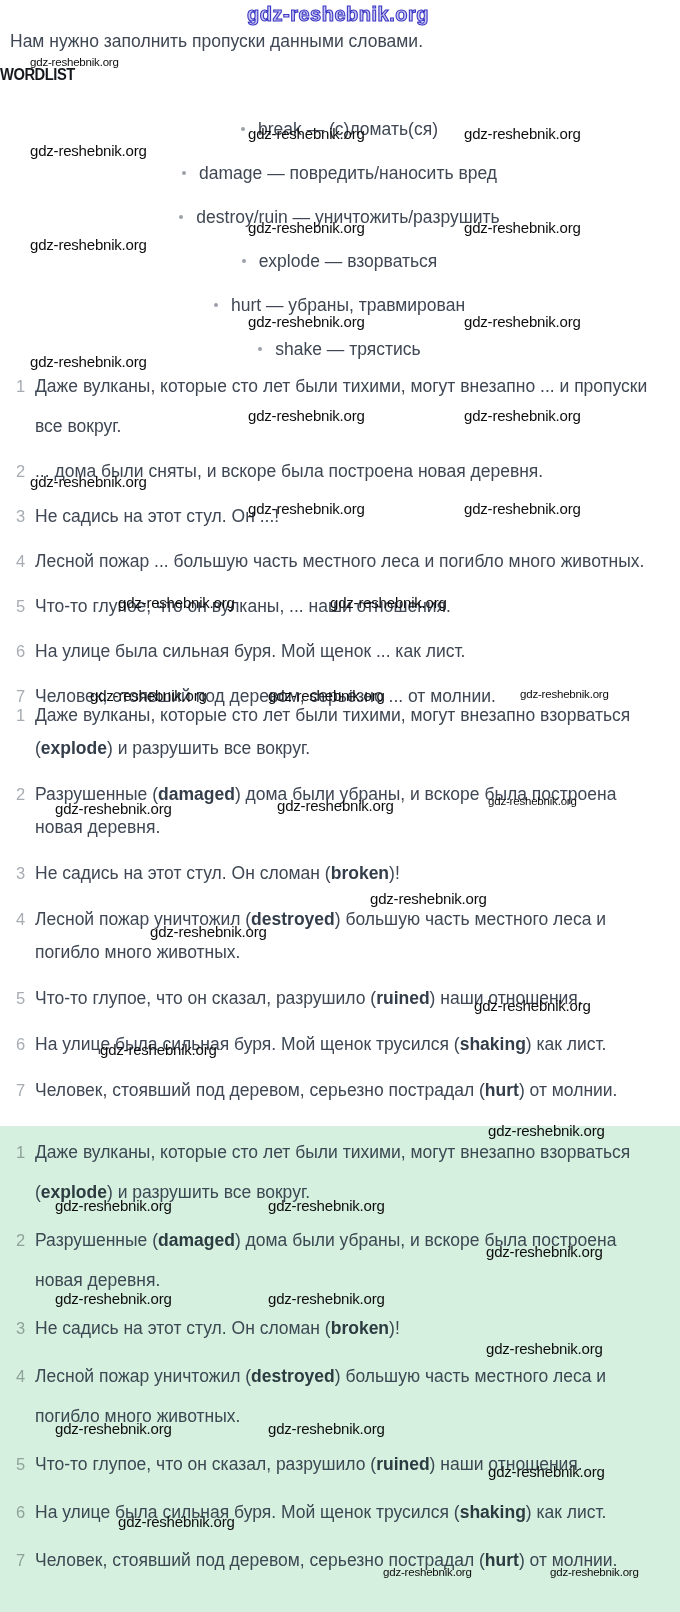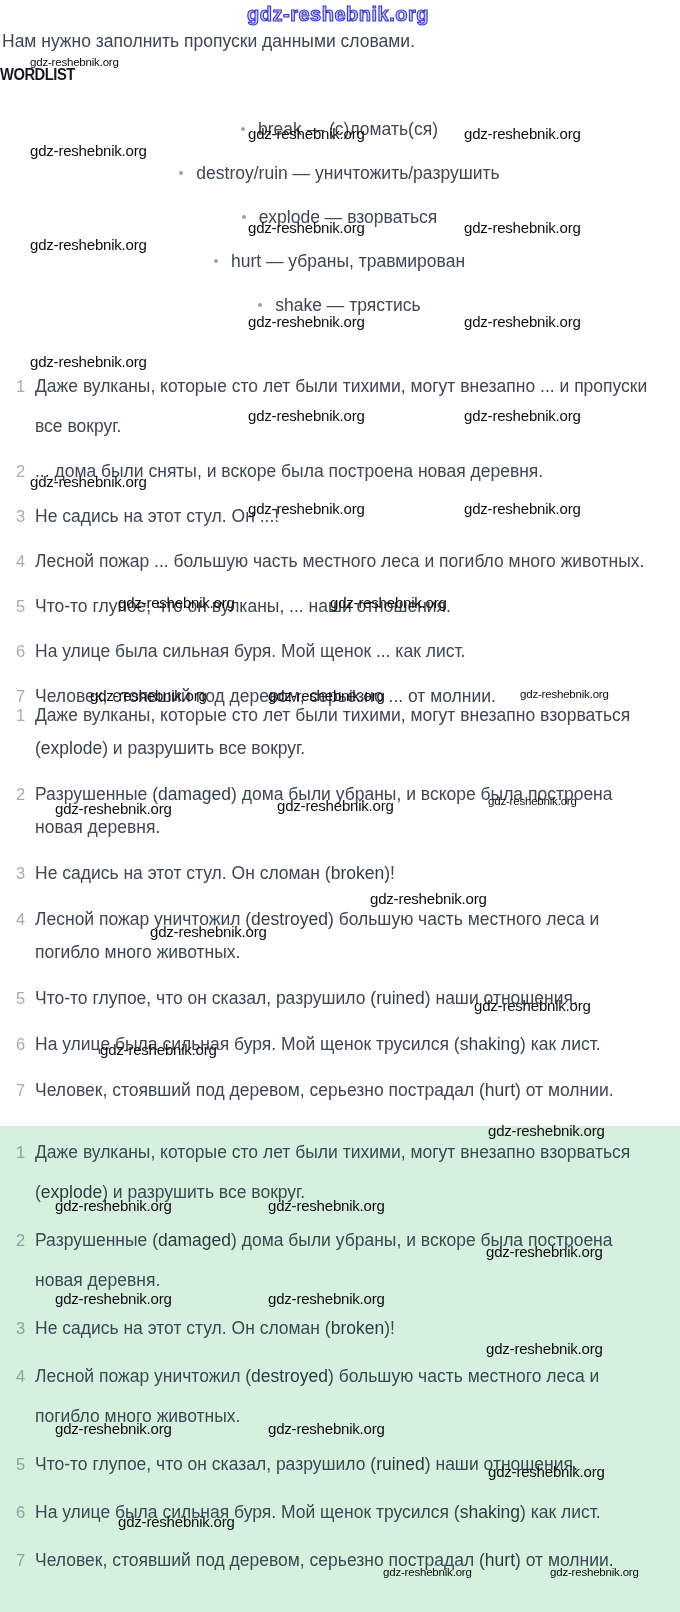--- a/index.html
+++ b/index.html
@@ -14,38 +14,38 @@
   }
   html,body{margin:0;padding:0;background:#fff;}
   body{width:680px;height:1612px;overflow:hidden;position:relative;
        font-family:"Liberation Sans",sans-serif;}
   .page{position:relative;width:676px;height:1612px;}
 
   .logo{position:absolute;top:3px;left:0;right:0;text-align:center;
         font-size:20px;font-weight:bold;letter-spacing:.5px;
         color:#c9c7ee;-webkit-text-stroke:1.1px var(--logo-blue);}
 
-  .intro{position:absolute;top:31px;left:2px;margin:0;
+  .intro{position:absolute;top:31px;left:10px;margin:0;
          font-size:17.5px;color:var(--text);}
 
   .wordlist-title{position:absolute;top:66px;left:0;margin:0;
          font-size:16px;font-weight:bold;color:#15181d;
          letter-spacing:-.5px;transform:scaleX(.92);transform-origin:left;}
 
   ul.wordlist{position:absolute;top:107px;left:0;margin:0;padding:0;list-style:none;width:660px;}
   ul.wordlist li{display:flex;align-items:center;height:44px;justify-content:center;}
   .bullet{flex:0 0 4px;width:4px;height:4px;border-radius:50%;
           background:var(--bullet-grey);margin:0 13px 0 19px;}
   .wl-label{font-size:17.5px;color:var(--text);}
 
   ol.qa{margin:0;padding:0;list-style:none;position:absolute;left:16px;width:650px;}
   ol.qa li{display:flex;}
   .num{flex:0 0 19px;color:var(--number-grey);font-size:16.5px;}
   .txt{flex:1;color:var(--text);font-size:17.5px;}
-  b.w{font-weight:normal;color:#343e4a;}
+  b.w{font-weight:bold;color:#343e4a;}
 
   ol.questions{top:366px;}
   ol.questions li{margin-bottom:5px;}
   ol.questions .num,ol.questions .txt{line-height:40px;}
   ol.questions .txt{max-width:627px;}
 
   ol.answers{top:699px;}
   ol.answers li{margin-bottom:13px;}
   ol.answers .num,ol.answers .txt{line-height:33px;}
   ol.answers .txt{max-width:622px;}
@@ -70,20 +70,24 @@
   <div class="logo">gdz-reshebnik.org</div>
 
   <p class="intro">Нам нужно заполнить пропуски данными словами.</p>
 
   <h2 class="wordlist-title">WORDLIST</h2>
 
   <ul class="wordlist">
     <li>
         <span class="bullet"></span>
         <span class="wl-label">break — (с)ломать(ся)</span>
+      </li>
+    <li>
+        <span class="bullet"></span>
+        <span class="wl-label">damage — повредить/наносить вред</span>
       </li>
     <li>
         <span class="bullet"></span>
         <span class="wl-label">destroy/ruin — уничтожить/разрушить</span>
       </li>
     <li>
         <span class="bullet"></span>
         <span class="wl-label">explode — взорваться</span>
       </li>
     <li>

